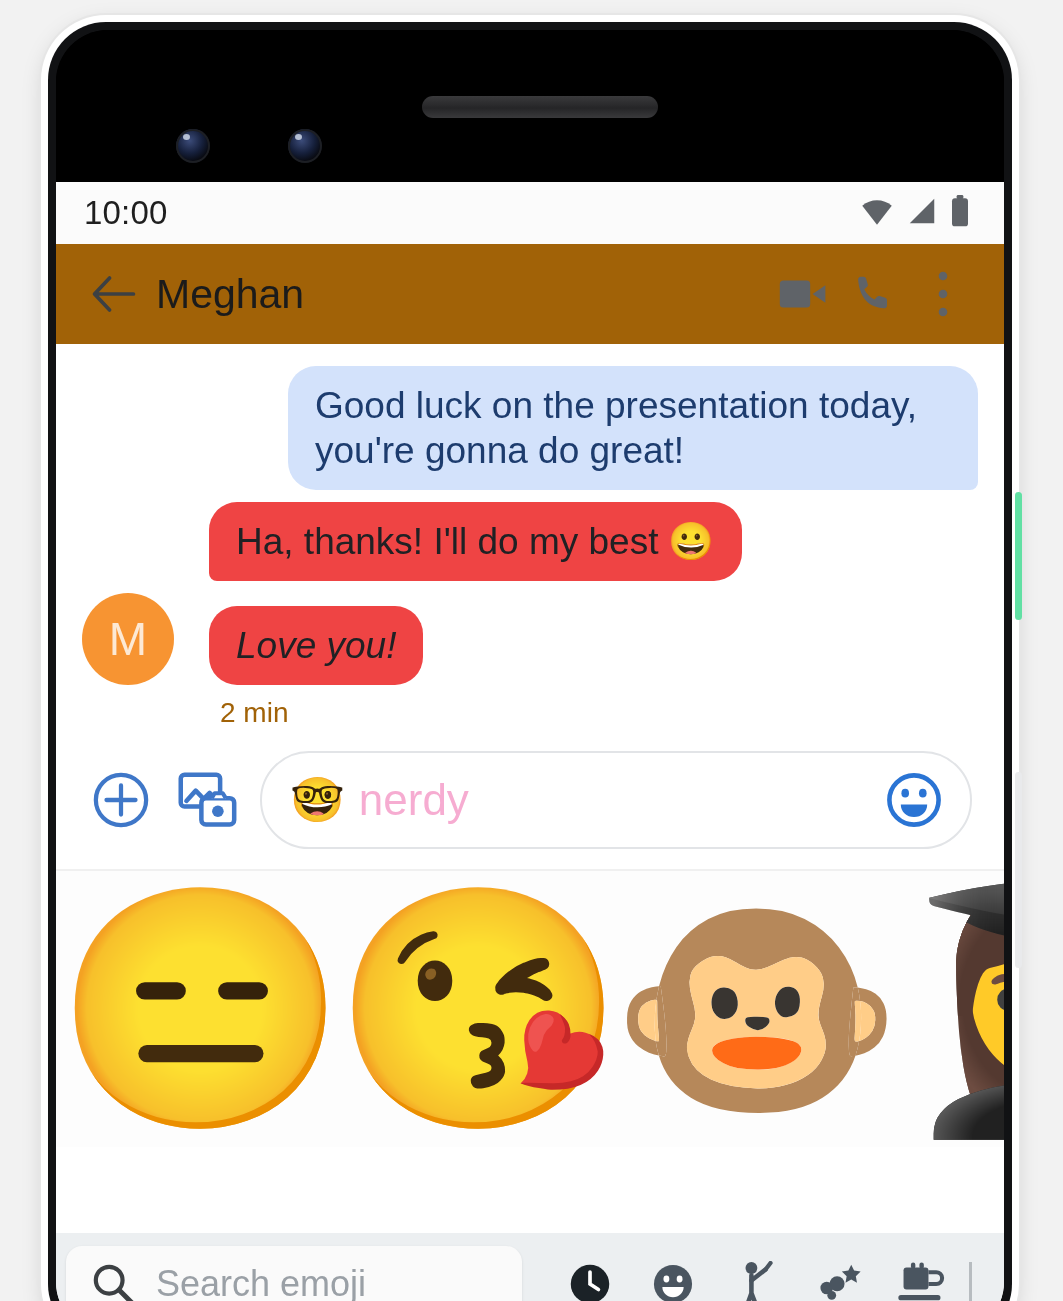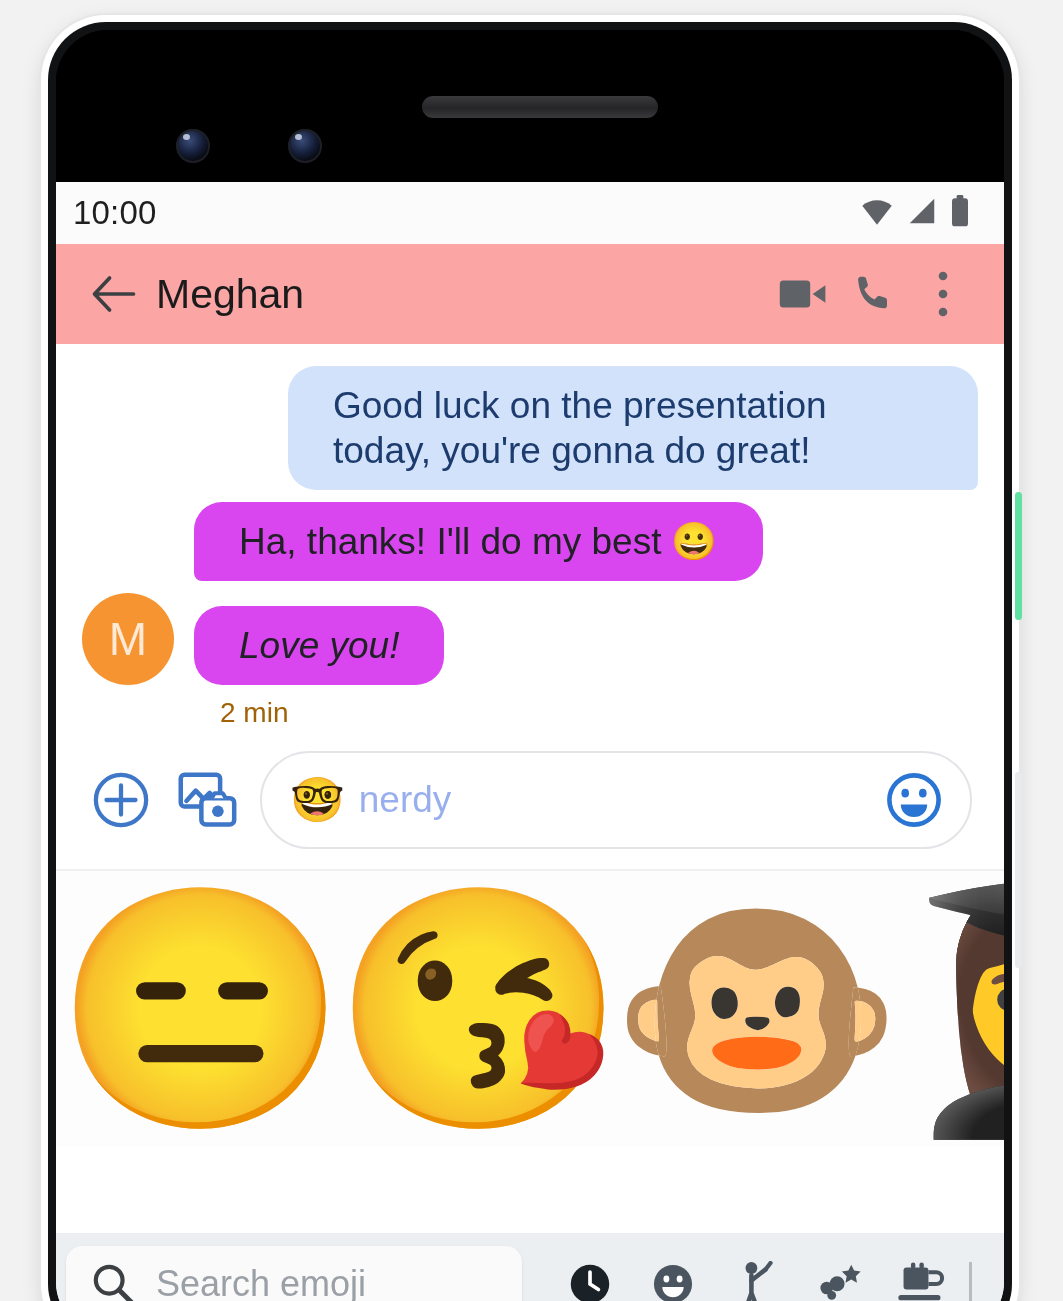--- a/index.html
+++ b/index.html
@@ -58,58 +58,59 @@
 
   
   #screen {
     position:absolute; left:0; top:152px; right:0; bottom:0;
     background:#ffffff; overflow:hidden;
   }
 
   
   #status-bar {
     height:62px; display:flex; align-items:center; justify-content:space-between;
-    padding: 0 34px 0 17px; background:#fbfbfb;
+    padding: 0 34px 0 28px; background:#fbfbfb;
   }
   #status-time { font-size:33px; color:#1f1f1f; letter-spacing:.2px; }
   #status-icons { display:flex; align-items:center; gap:13px; }
 
   
   #app-bar {
     height:100px; display:flex; align-items:center; padding:0 26px 0 26px;
-    background:#fca5a5;
+    background:#a16207;
   }
   #back-button { width:64px; height:64px; display:flex; align-items:center; justify-content:center; }
   #contact-name {
     font-size:41px; color:#1b1b1b; margin-left:10px; flex:1;
     white-space:nowrap; overflow:hidden;
   }
   .appbar-action { width:70px; height:70px; display:flex; align-items:center; justify-content:center; }
 
   
   #thread {
     padding: 22px 26px 8px 26px;
     background:#ffffff;
   }
   .row { display:flex; margin-bottom:12px; }
   .row.out { justify-content:flex-end; }
   .row.in { justify-content:flex-start; align-items:flex-end; }
 
   .bubble {
     max-width: 690px;
-    padding: 17px 45px;
+    padding: 17px 27px;
     font-size: 37px; line-height: 1.22;
   }
   .bubble.out {
     background:#d3e2fb; color:#1d3c6e;
     border-radius: 28px 28px 8px 28px;
   }
   .bubble.in {
-    background:#d946ef; color:#202124;
+    background:#ef4444; color:#202124;
     border-radius: 28px 28px 28px 8px;
+    margin-left: 15px;
   }
   .bubble.in.last { border-radius: 28px 28px 28px 28px; font-style: italic; }
 
   #avatar {
     width:92px; height:92px; border-radius:50%;
     background:#f79432; color:#fde9d4;
     display:flex; align-items:center; justify-content:center;
     font-size:46px; margin-right:20px; flex:0 0 auto;
   }
   .avatar-spacer { width:112px; flex:0 0 auto; }
@@ -124,21 +125,21 @@
   }
   .composer-icon { width:86px; height:86px; display:flex; align-items:center; justify-content:center; }
   #input-pill {
     flex:1; height:98px; margin:0 10px;
     border:2px solid #e2e4e7; border-radius:49px;
     background:#fff; display:flex; align-items:center;
     padding: 0 20px 0 28px; gap:14px; overflow:hidden;
   }
   #input-emoji { font-size:44px; line-height:1; }
   #input-text {
-    flex:1; font-size:37px; color:#1d4ed8; opacity:.45;
+    flex:1; font-size:44px; color:#ec4899; opacity:.45;
     white-space:nowrap; overflow:hidden;
   }
   #emoji-toggle { width:72px; height:72px; display:flex; align-items:center; justify-content:center; flex:0 0 auto; }
   #send-button {
     width:112px; display:flex; flex-direction:column;
     align-items:center; justify-content:center; gap:1px; flex:0 0 auto;
   }
   #send-label { font-size:30px; color:#3f77c8; letter-spacing:.5px; }
 
   

